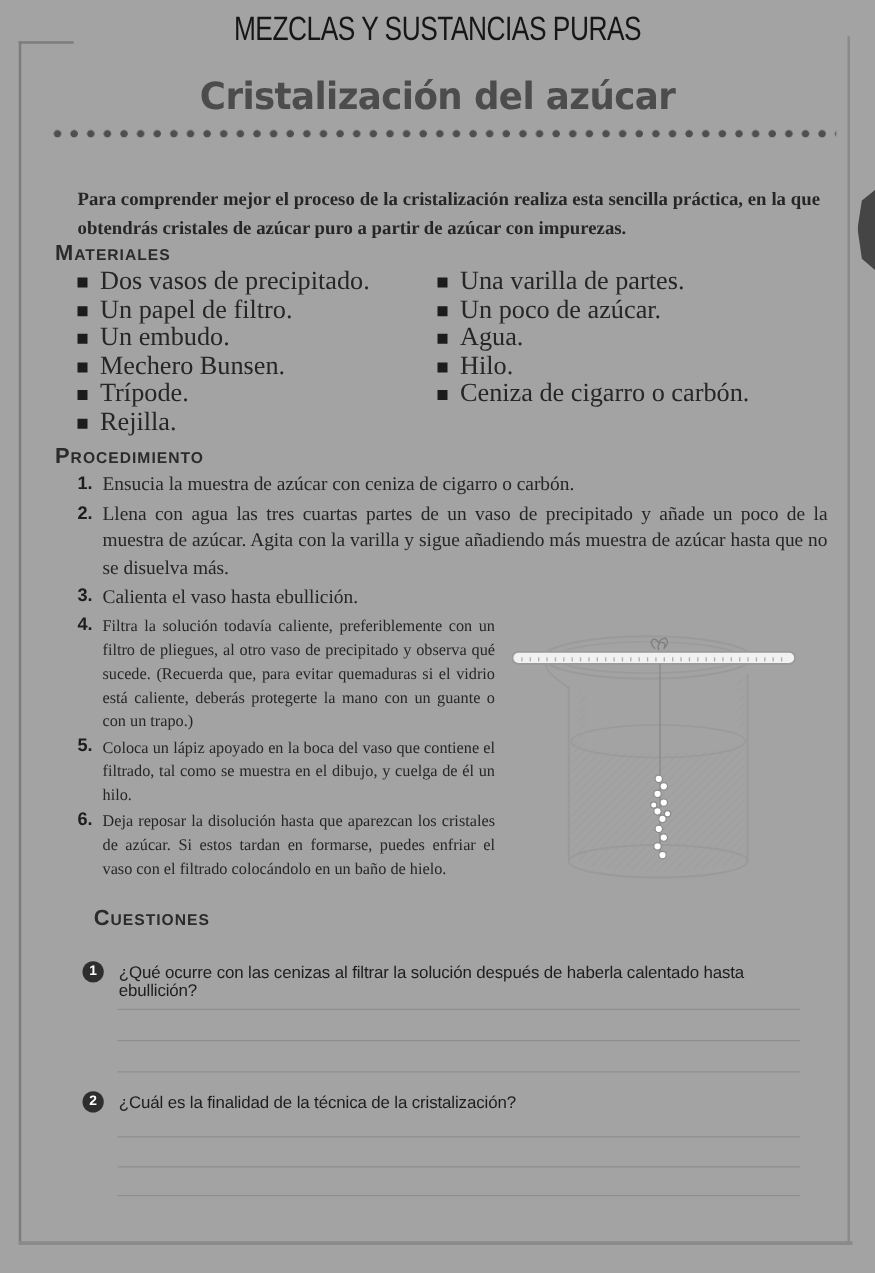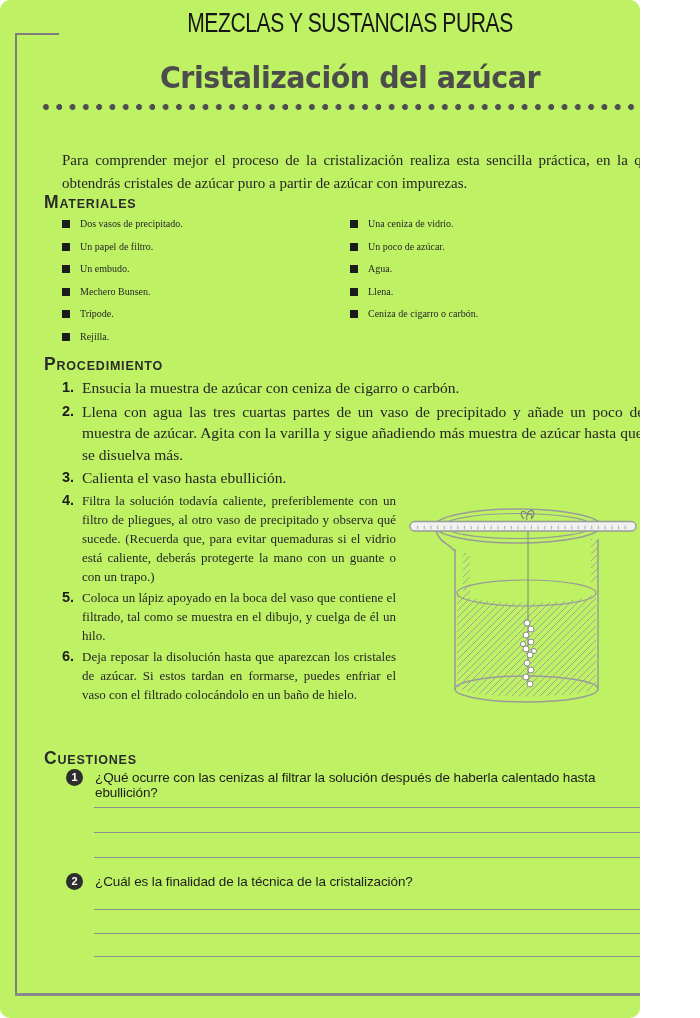--- a/index.html
+++ b/index.html
@@ -1,18 +1,18 @@
 <!DOCTYPE html>
 <html lang="es"><head>
 <meta charset="utf-8">
 <style>
   html,body{margin:0;padding:0;background:#ffffff;}
   .page{
-    position:relative;width:640px;height:1018px;background:#bef264;
-    overflow:hidden;font-family:"Liberation Serif",serif;color:#242424;border-radius:10px;
+    position:relative;width:700px;height:1018px;background:#a3a3a3;
+    overflow:hidden;font-family:"Liberation Serif",serif;color:#242424;
   }
   
   .b-left{position:absolute;left:15px;top:33px;width:2px;height:962px;background:#7d7d7d;}
   .b-topseg{position:absolute;left:15px;top:33px;width:44px;height:2px;background:#7d7d7d;}
   .b-right{position:absolute;left:678px;top:29px;width:2px;height:966px;background:#8a8a8a;}
   .b-bottom{position:absolute;left:15px;top:993px;width:667px;height:3px;background:#8a8a8a;}
   .edge-tab{
     position:absolute;left:686px;top:152px;width:14px;height:64px;background:#454545;
     clip-path:polygon(100% 0,25% 13%,0 48%,25% 86%,100% 100%);
   }
@@ -28,37 +28,37 @@
     color:#4c4c4c;transform:scaleX(.95);letter-spacing:-.5px;
   }
   .dotted-sep{
     position:absolute;left:42px;top:103px;width:627px;height:9px;
     background-image:radial-gradient(circle at 4px 4px,#4f4f4f 2.7px,transparent 3.2px);
     background-size:13.3px 9px;background-repeat:repeat-x;
   }
   
   .intro{
     position:absolute;left:62px;top:134px;width:594px;
-    font-size:15px;line-height:23px;text-align:justify;color:#262626;
+    font-size:15px;line-height:23px;text-align:justify;color:#262626;font-weight:bold;
   }
   
   .sec-head{
     position:absolute;left:44px;
     font-family:"Liberation Sans",sans-serif;font-weight:bold;font-size:12.5px;
     letter-spacing:.8px;color:#2b2b2b;
   }
   .sec-head::first-letter{font-size:17.5px;}
   .h-materials{top:192px;text-align:right;}
   .h-procedure{top:354px;}
-  .h-questions{top:748px;}
+  .h-questions{top:724px;margin-left:31px;}
   
   .mat-wrap{position:absolute;left:62px;top:216px;width:596px;}
   .mat-col1{position:absolute;left:0;top:0;width:280px;}
   .mat-col2{position:absolute;left:288px;top:0;width:300px;}
-  .mat-item{display:flex;align-items:flex-start;margin-bottom:6.5px;font-size:10px;line-height:16px;color:#262626;}
+  .mat-item{display:flex;align-items:center;margin-bottom:6.5px;font-size:21px;line-height:16px;color:#262626;}
   .sq-bullet{flex:0 0 8px;width:8px;height:8px;background:#1c1c1c;margin:4px 10px 0 0;}
   
   .steps{position:absolute;left:62px;top:377px;width:600px;}
   .step{display:flex;margin-bottom:2px;}
   .step-num{
     flex:0 0 20px;font-family:"Liberation Sans",sans-serif;font-weight:bold;
     font-size:14.5px;line-height:21.5px;color:#1d1d1d;
   }
   .step-text{flex:1;font-size:15.5px;line-height:21.5px;text-align:justify;color:#262626;}
   .step.narrow{width:334px;}
@@ -121,33 +121,33 @@
           <span>Trípode.</span>
         </div>
       <div class="mat-item">
           <span class="sq-bullet"></span>
           <span>Rejilla.</span>
         </div>
     </div>
     <div class="mat-col2">
       <div class="mat-item">
           <span class="sq-bullet"></span>
-          <span>Una ceniza de vidrio.</span>
+          <span>Una varilla de partes.</span>
         </div>
       <div class="mat-item">
           <span class="sq-bullet"></span>
           <span>Un poco de azúcar.</span>
         </div>
       <div class="mat-item">
           <span class="sq-bullet"></span>
           <span>Agua.</span>
         </div>
       <div class="mat-item">
           <span class="sq-bullet"></span>
-          <span>Llena.</span>
+          <span>Hilo.</span>
         </div>
       <div class="mat-item">
           <span class="sq-bullet"></span>
           <span>Ceniza de cigarro o carbón.</span>
         </div>
     </div>
   </div>
 
   <div class="sec-head h-procedure">PROCEDIMIENTO</div>
   <div class="steps">

